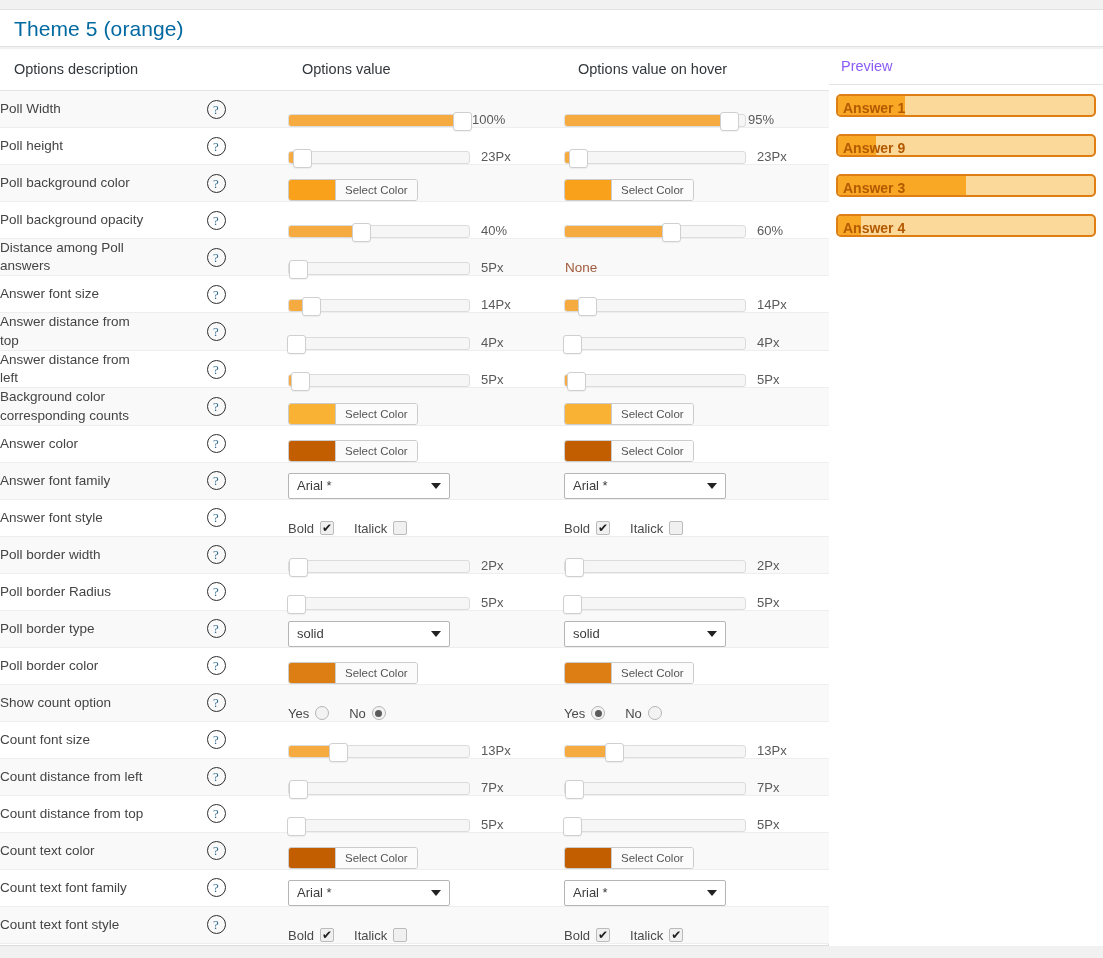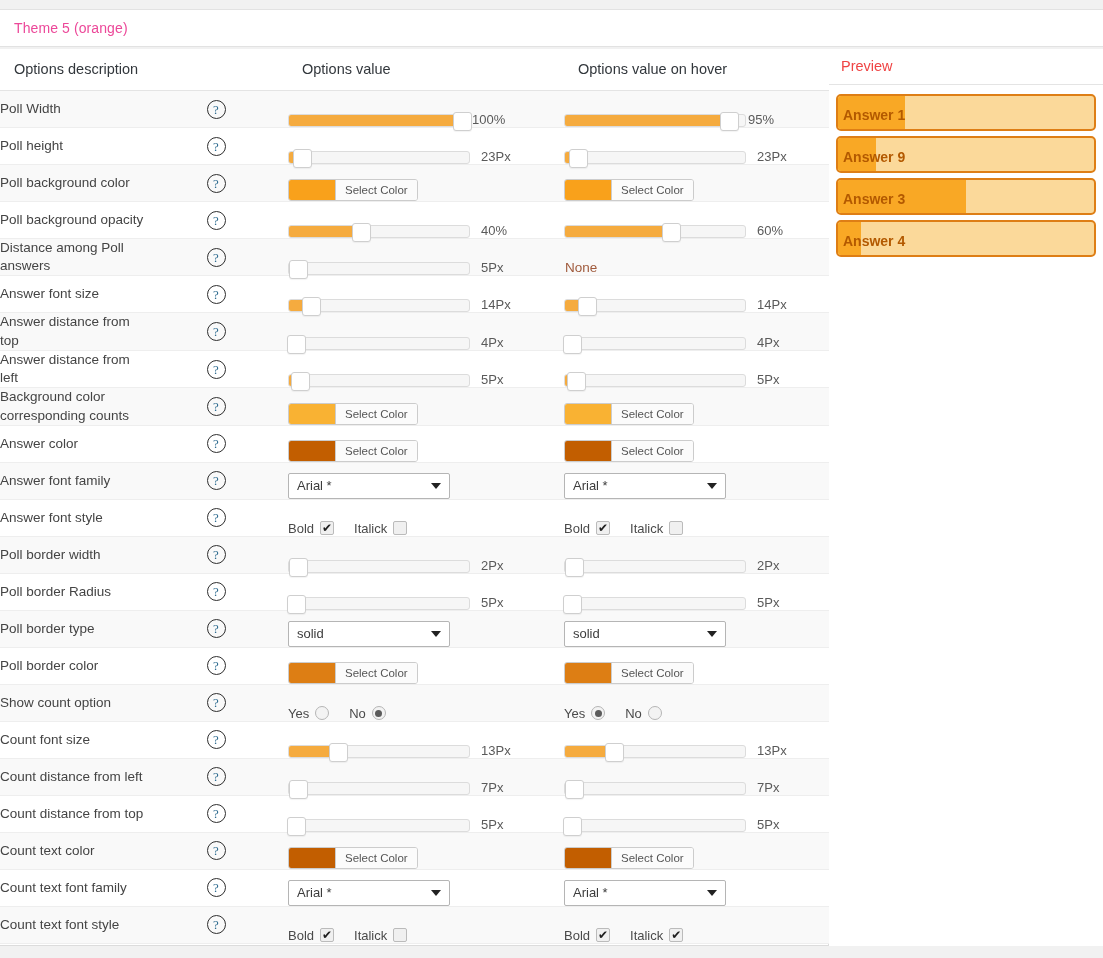--- a/index.html
+++ b/index.html
@@ -15,21 +15,21 @@
 
   
   .title-bar {
     position: absolute; left: 0; top: 9px; width: 1103px; height: 38px;
     background: #ffffff;
     border-top: 1px solid #e2e2e2;
     border-bottom: 1px solid #e2e2e2;
     display: flex; align-items: center;
   }
   .title-text {
-    font-size: 14px; color: #ec4899; padding-left: 14px;
+    font-size: 21px; color: #0369a1; padding-left: 14px;
     font-weight: 400; letter-spacing: .1px; line-height: 1;
   }
 
   
   .main {
     position: absolute; left: 0; top: 49px;
     width: 1103px; height: 897px;
     display: flex; align-items: stretch;
     background: #ffffff;
   }
@@ -148,26 +148,26 @@
     background: #f3f3f3; display: inline-flex; align-items: center;
     justify-content: center; cursor: pointer;
   }
   .radio.on::after {
     content: ""; width: 7px; height: 7px; border-radius: 50%; background: #5b5b5b;
   }
   .none-text { color: #a05a3c; font-size: 13.5px; padding-left: 1px; }
 
   
   .preview-head {
-    font-size: 14.5px; color: #ef4444; padding: 12px 0 13px 12px;
+    font-size: 14.5px; color: #8b5cf6; padding: 12px 0 13px 12px;
     border-bottom: 1px solid #e4e4e4; height: 36px; display: flex; align-items: center;
   }
   .preview-body { padding: 9px 7px 0 7px; }
   .pv-bar {
-    position: relative; height: 37px; margin-bottom: 5px;
+    position: relative; height: 23px; margin-bottom: 17px;
     border: 2px solid #de7e15; border-radius: 5px;
     background: #fbd99a; overflow: hidden;
     display: flex; align-items: center;
   }
   .pv-bar .pv-fill {
     position: absolute; left: 0; top: 0; bottom: 0;
     background: #f9a825;
   }
   .pv-bar .pv-label {
     position: relative; z-index: 2; padding-left: 5px; padding-top: 4px;

